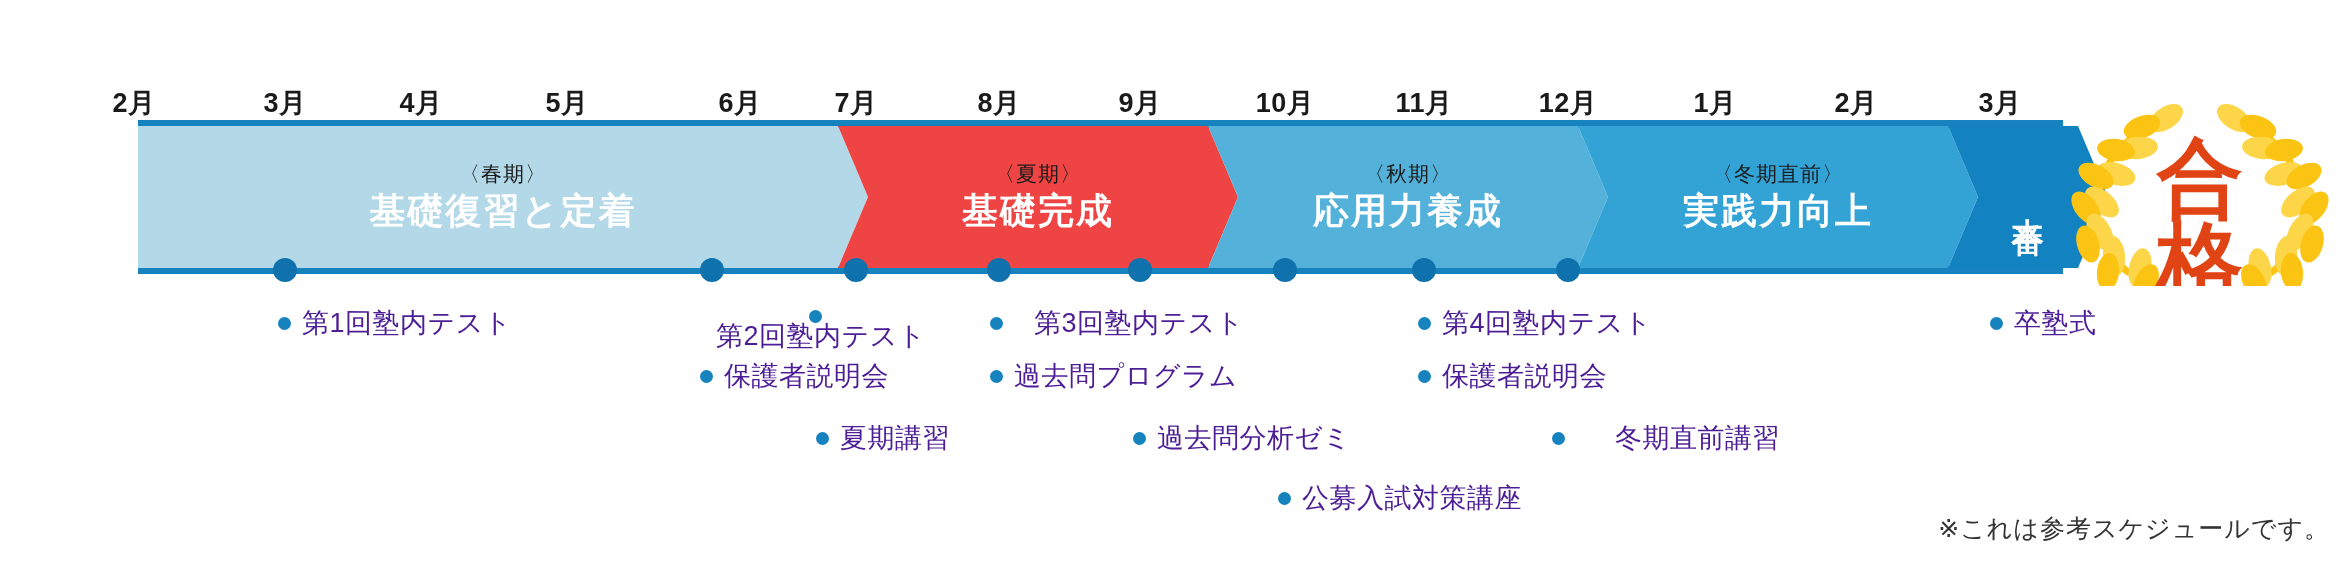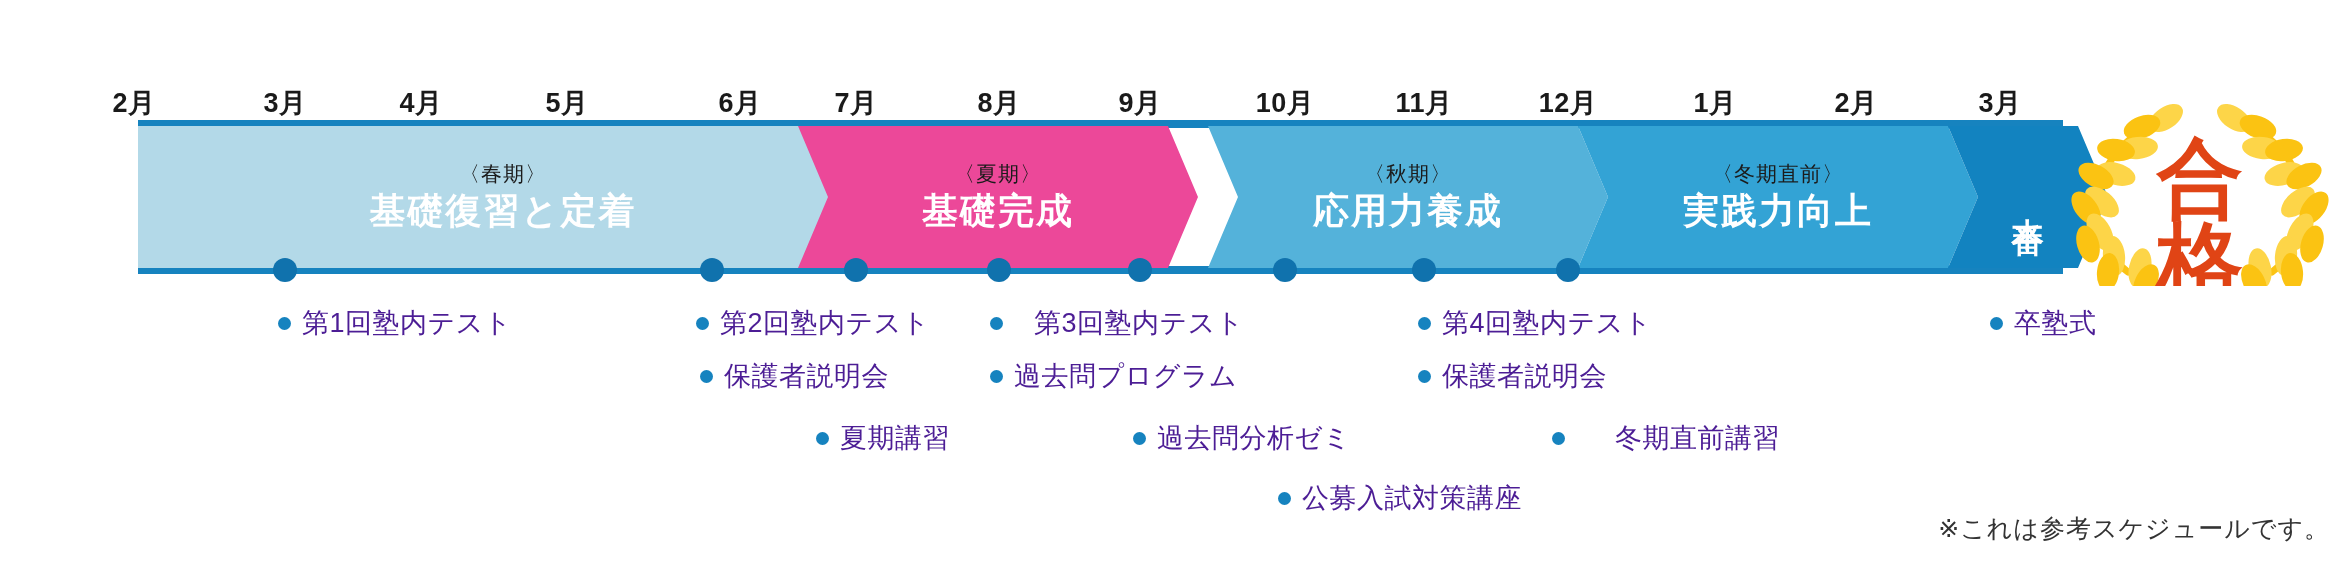--- a/index.html
+++ b/index.html
@@ -177,21 +177,21 @@
     </div>
 
   <div class="rail rail-top"></div>
   <div class="rail rail-bot"></div>
   <div class="rail-left"></div>
   <div class="band">
       <div class="seg" style="left: 0px; width: 730px; background: rgb(179, 217, 232); clip-path: polygon(0px 0px, calc(100% - 30px) 0px, 100% 50%, calc(100% - 30px) 100%, 0px 100%);">
         <div class="seg-sub">〈春期〉</div>
         <div class="seg-title">基礎復習と定着</div>
       </div>
-      <div class="seg" style="left: 660px; width: 400px; background: #ec4899; clip-path: polygon(0px 0px, calc(100% - 30px) 0px, 100% 50%, calc(100% - 30px) 100%, 0px 100%, 30px 50%);">
+      <div class="seg" style="left: 700px; width: 400px; background: #ef4444; clip-path: polygon(0px 0px, calc(100% - 30px) 0px, 100% 50%, calc(100% - 30px) 100%, 0px 100%, 30px 50%);">
         <div class="seg-sub">〈夏期〉</div>
         <div class="seg-title">基礎完成</div>
       </div>
       <div class="seg" style="left: 1070px; width: 400px; background: rgb(84, 178, 218); clip-path: polygon(0px 0px, calc(100% - 30px) 0px, 100% 50%, calc(100% - 30px) 100%, 0px 100%, 30px 50%);">
         <div class="seg-sub">〈秋期〉</div>
         <div class="seg-title">応用力養成</div>
       </div>
       <div class="seg" style="left: 1440px; width: 400px; background: rgb(51, 163, 213); clip-path: polygon(0px 0px, calc(100% - 30px) 0px, 100% 50%, calc(100% - 30px) 100%, 0px 100%, 30px 50%);">
         <div class="seg-sub">〈冬期直前〉</div>
         <div class="seg-title">実践力向上</div>
@@ -210,21 +210,21 @@
       <div class="dot" style="left: 1285px;"></div>
       <div class="dot" style="left: 1424px;"></div>
       <div class="dot" style="left: 1568px;"></div>
     </div>
 
   <div id="milestones-layer">
       <div class="ms" style="left: 278px; top: 310px;">
         <span class="ms-bullet"></span>
         <span class="ms-label">第1回塾内テスト</span>
       </div>
-      <div class="ms" style="left: 696px; top: 310px;">
+      <div class="ms" style="left: 716px; top: 310px; flex-direction: column;">
         <span class="ms-bullet"></span>
         <span class="ms-label">第2回塾内テスト</span>
       </div>
       <div class="ms" style="left: 990px; top: 310px; gap: 20px;">
         <span class="ms-bullet"></span>
         <span class="ms-label">第3回塾内テスト</span>
       </div>
       <div class="ms" style="left: 1418px; top: 310px;">
         <span class="ms-bullet"></span>
         <span class="ms-label">第4回塾内テスト</span>

